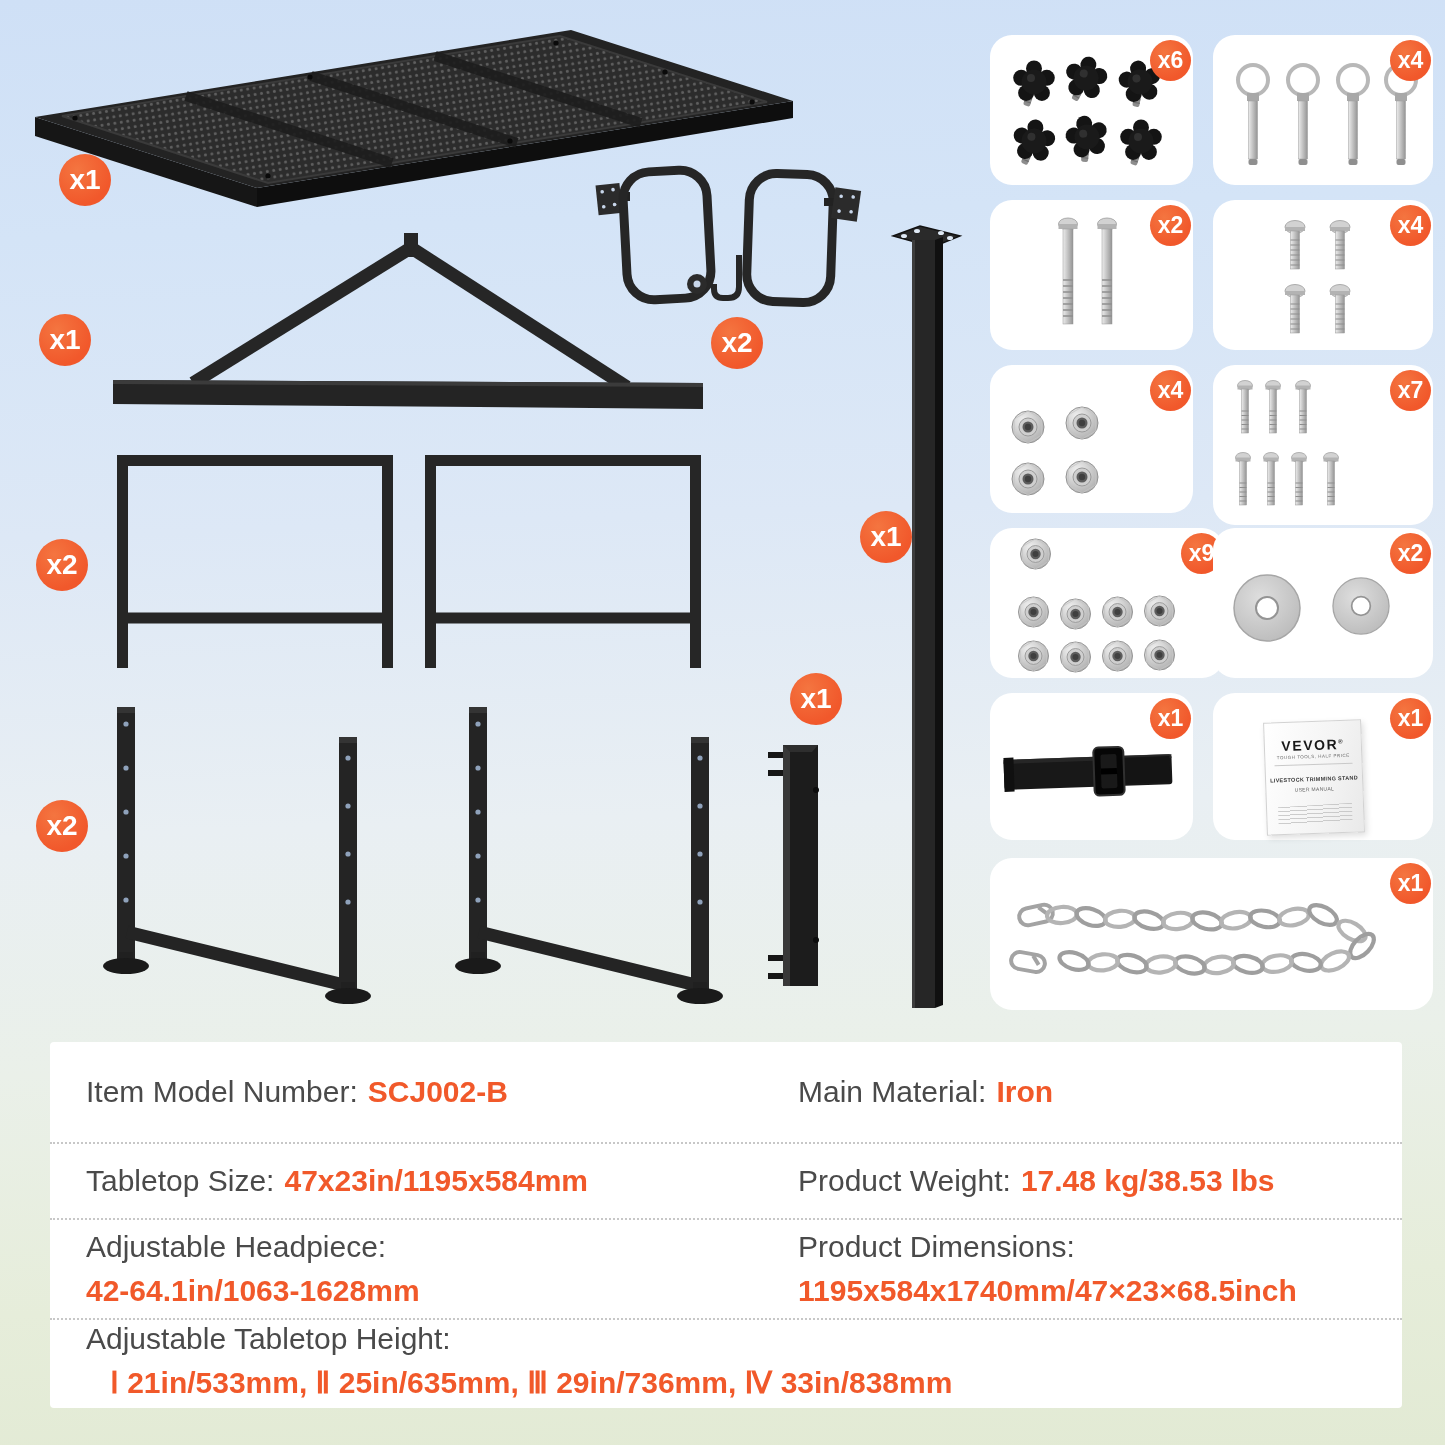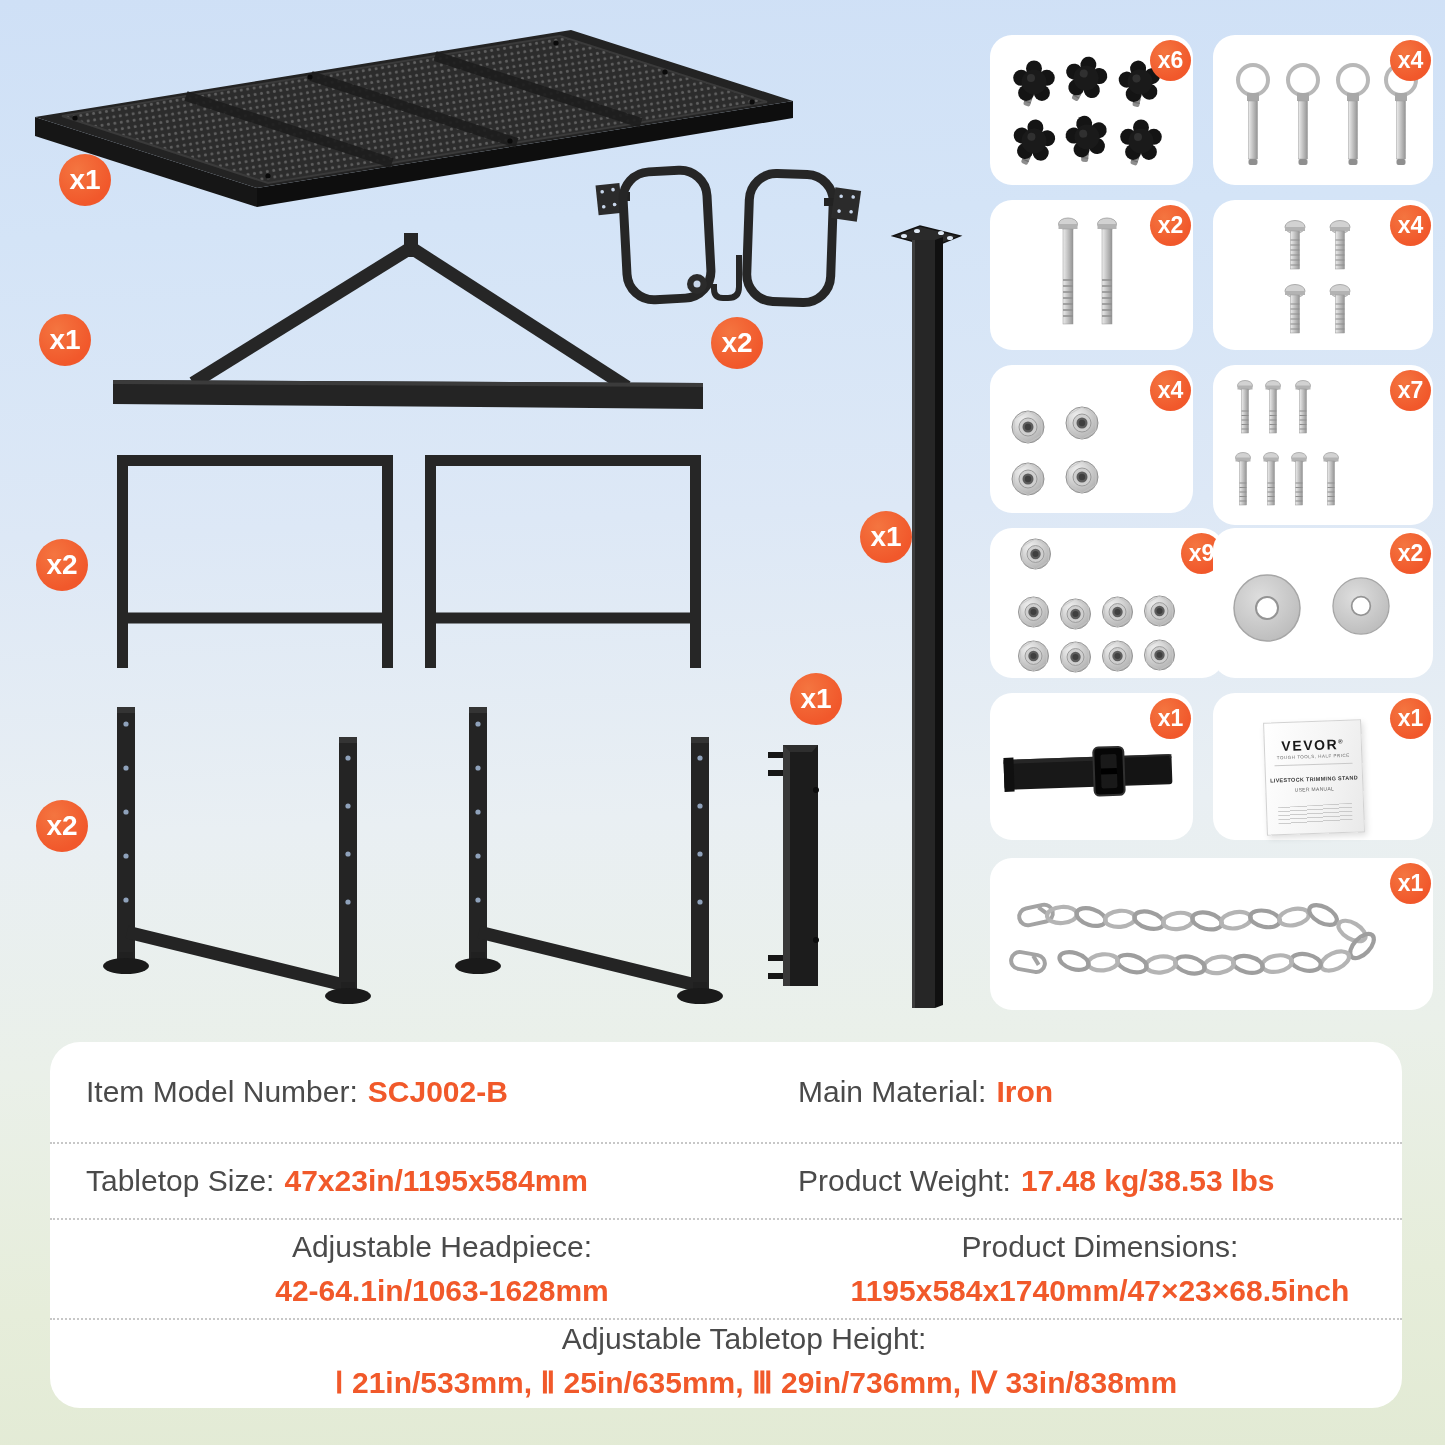--- a/index.html
+++ b/index.html
@@ -24,29 +24,29 @@
   .mp-brand{font-size:14px;font-weight:700;letter-spacing:1.6px;color:#181818;}
   .mp-brand sup{font-size:6px;vertical-align:super;}
   .mp-tagline{font-size:4.5px;color:#6a6a6a;letter-spacing:.5px;margin-top:1px;}
   .mp-rule{height:1px;background:#c9c9c9;margin:5px 9px 0 9px;}
   .mp-title{font-size:5.5px;font-weight:700;color:#3a3a3a;margin-top:11px;letter-spacing:.3px;}
   .mp-sub{font-size:5px;color:#5f5f5f;margin-top:4px;letter-spacing:.3px;}
   .mp-lines{margin:13px 11px 0 11px;height:19px;opacity:.75;transform:skewY(-1.5deg);
     background:repeating-linear-gradient(to bottom,#bdbdbd 0 1px,transparent 1px 4px);}
   
   .spec-panel{position:absolute;left:50px;top:1042px;width:1352px;height:366px;
-    background:#ffffff;border-radius:30px;z-index:2;box-sizing:border-box;}
+    background:#ffffff;border-radius:4px;z-index:2;box-sizing:border-box;}
   .spec-row{display:flex;align-items:center;padding-left:36px;box-sizing:border-box;}
   .spec-row.sep{border-top:2px dotted #c7c7c7;}
   .r1{height:100px;} .r2{height:76px;align-items:center;} .r3{height:100px;} .r4{height:84px;}
   .spec-cell{width:712px;}
   .spec-cell.rcol{flex:1;}
   .lbl{color:#4a4a4a;font-size:30px;}
   .val{color:#f1592a;font-size:30px;font-weight:700;margin-left:10px;}
-  .stack .lbl,.stack .val{display:block;margin-left:0;line-height:44px;text-align:center;}
+  .stack .lbl,.stack .val{display:block;margin-left:0;line-height:44px;}
   .indent{padding-left:24px;}
   .chain-hook{fill:none;stroke:#a3a3a3;stroke-width:4;}
 </style>
 </head>
 <body>
 
 <div class="stage">
 
   <svg class="parts-svg" viewBox="0 0 1445 1445">
     <defs>

